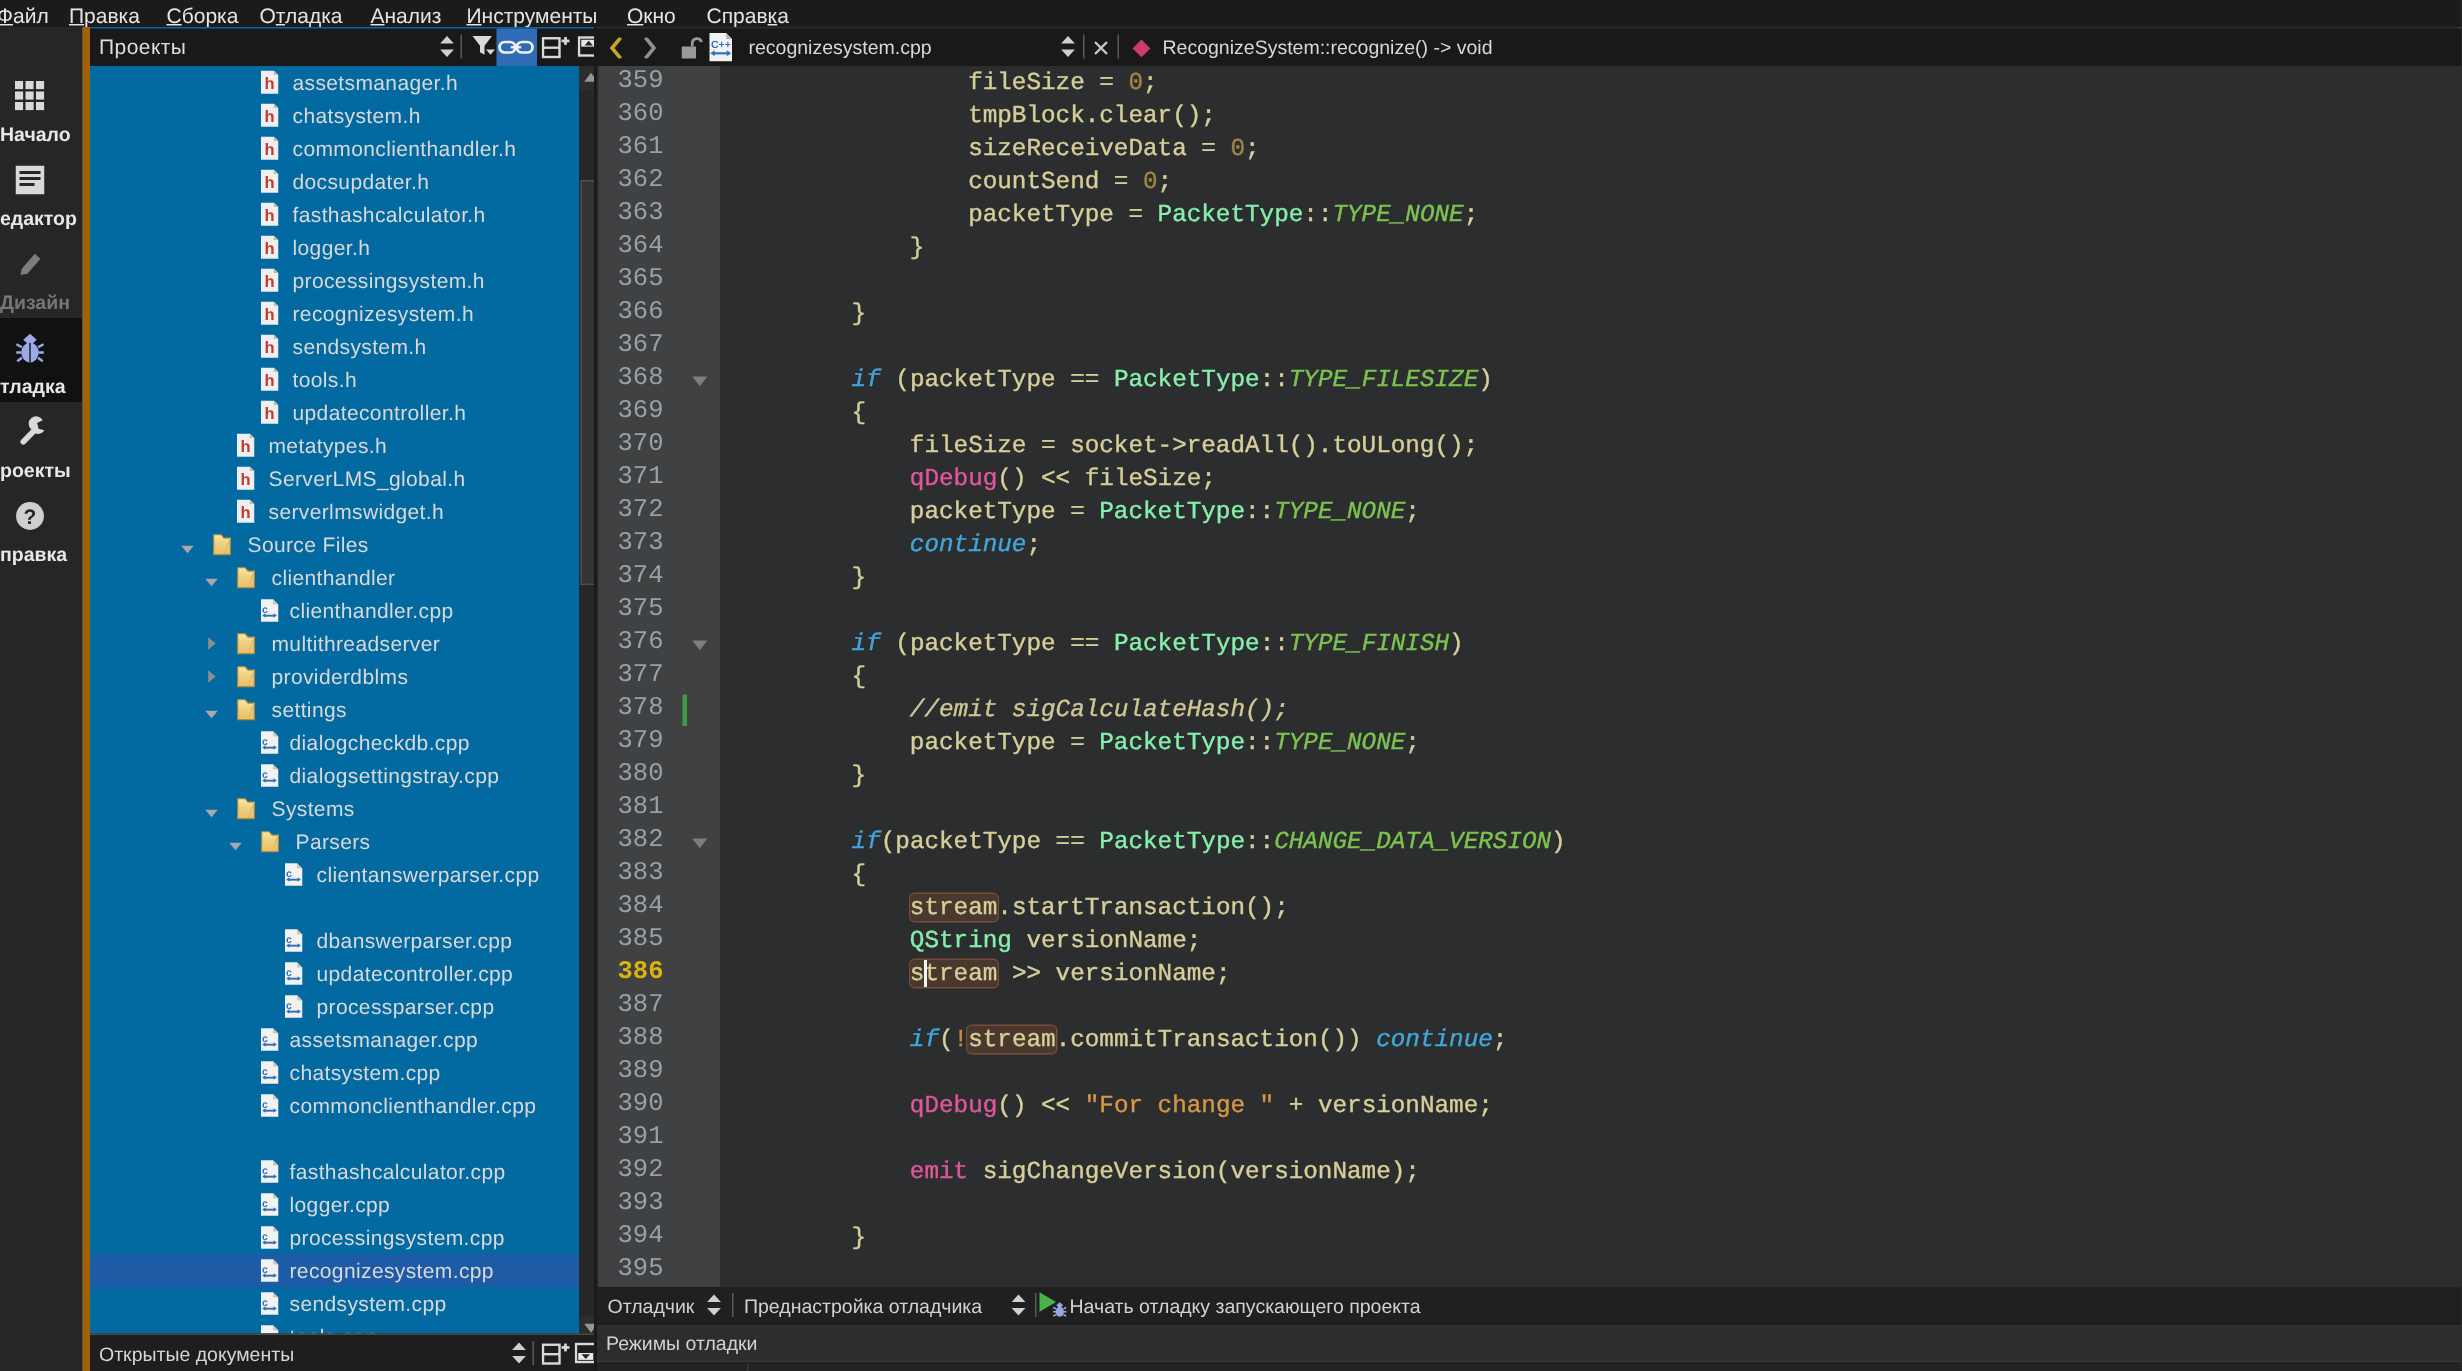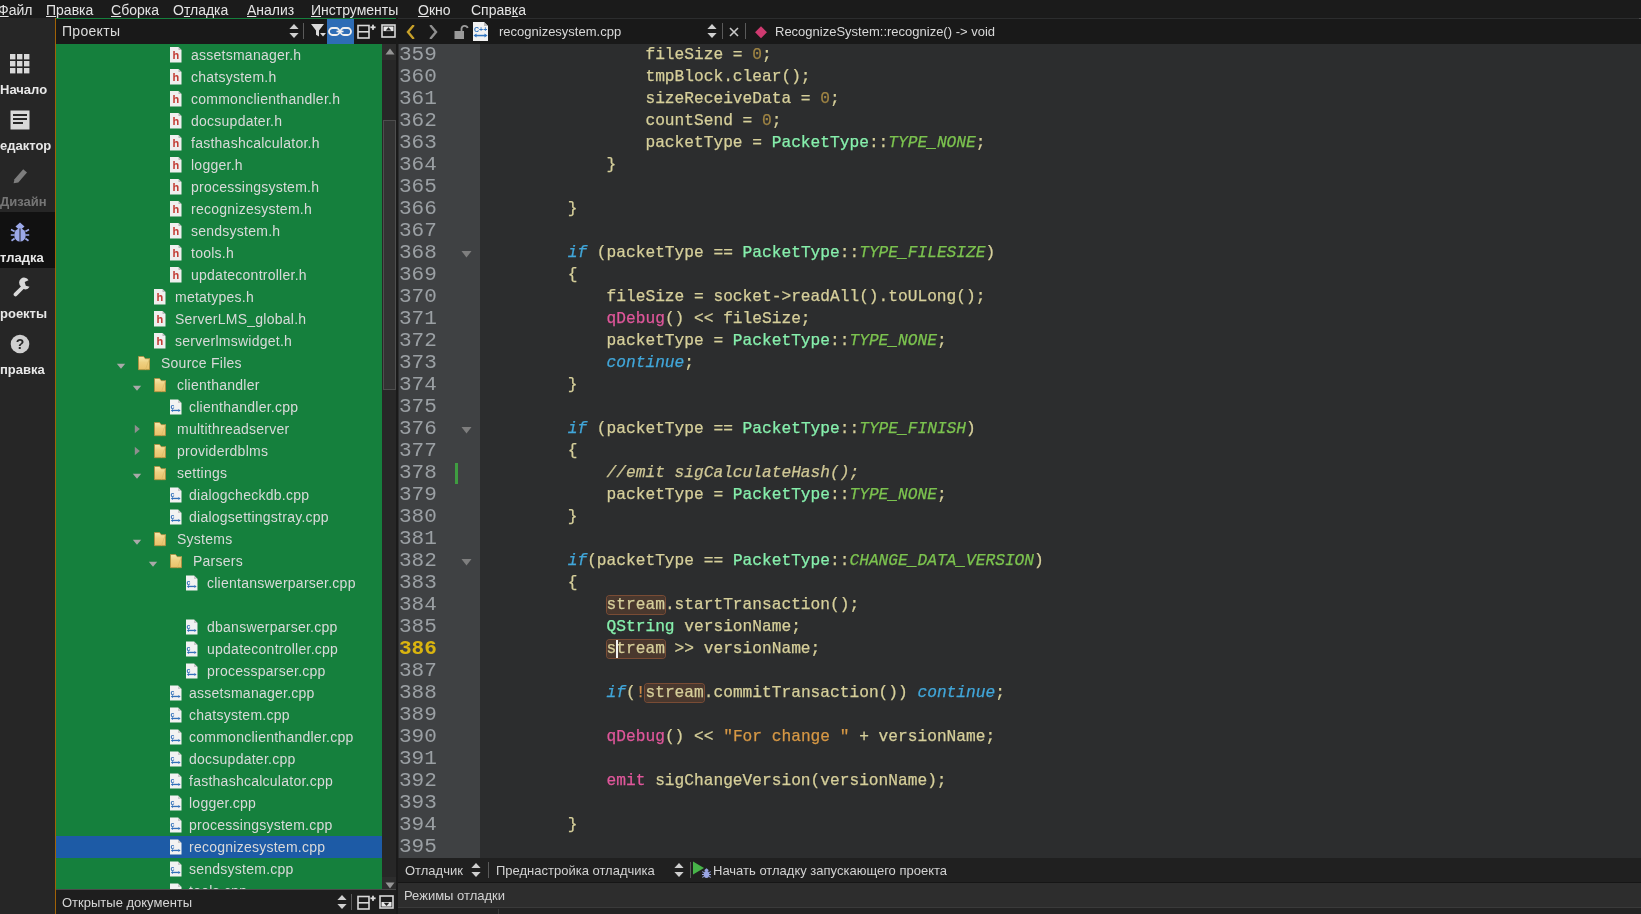--- a/index.html
+++ b/index.html
@@ -8,38 +8,38 @@
 #menubar span{position:absolute;top:2px;font-size:14px;color:#e4e4e4;white-space:pre}
 
 #topline{left:56px;top:18px;width:1585px;height:1px;background:#4e4e4e}
 
 #sidebar{left:0;top:18px;width:55px;height:896px;background:#262626}
 .mode{position:absolute;left:0;width:55px;height:56px}
 .mode.active{background:#111111}
 .mode .lbl{position:absolute;top:38px;left:0;width:55px;font-size:13px;font-weight:bold;color:#e8e8e8;white-space:pre;overflow:hidden}
 .mode .lbl.dis{color:#767676}
 
-#treepanel{left:55px;top:18px;width:343px;height:896px;background:#15803d;border-left:1px solid #a16207}
+#treepanel{left:55px;top:18px;width:343px;height:896px;background:#0369a1;border-left:5px solid #a16207}
 #treehead{position:absolute;left:0;top:1px;width:343px;height:25px;background:#191919}
 #treehead .ttl{position:absolute;left:6px;top:4px;font-size:14px;letter-spacing:0.3px;color:#dddddd}
 #tree{position:absolute;left:0;top:26px;width:343px;height:845px;overflow:hidden}
 .trow{position:absolute;left:0;width:326px;height:22px}
 .trow.sel{background:#1d5ba6}
 .trow .txt{position:absolute;top:3px;font-size:14px;letter-spacing:0.25px;color:#d9d9d9;white-space:pre}
 
 #tsb{position:absolute;left:326px;top:26px;width:16px;height:845px;background:#272727}
 
 #odocs{position:absolute;left:0;top:871px;width:343px;height:25px;background:#1e1e1e;border-top:1px solid #4a4a4a}
 #odocs .ttl{position:absolute;left:6px;top:5px;font-size:13px;color:#d6d6d6}
 
 #edcol{left:398px;top:18px;width:1243px;height:896px;background:#2c2d2e;border-left:2px solid #1a1a1a;margin-left:-2px}
 #edbar{position:absolute;left:0;top:1px;width:1243px;height:25px;background:#191919}
 #edbar .f{position:absolute;top:5px;font-size:13px;color:#d8d8d8;white-space:pre}
 #gutter{position:absolute;left:1px;top:26px;width:81px;height:814px;background:#3f4143}
-#lnums{position:absolute;left:1px;top:26px;width:56px;text-align:left;font-family:"Liberation Mono",monospace;font-size:21px;line-height:22px;color:#9ba0a4;white-space:pre}
+#lnums{position:absolute;left:1px;top:26px;width:56px;text-align:center;font-family:"Liberation Mono",monospace;font-size:17px;line-height:22px;color:#9ba0a4;white-space:pre}
 #lnums b{font-weight:bold;color:#d9b40f}
 #code{position:absolute;left:92px;top:26px;font-family:"Liberation Mono",monospace;font-size:16.2px;line-height:22px;color:#d6cf9a;white-space:pre;-webkit-text-stroke:0.25px}
 #code .k{color:#41a7da;font-style:italic}
 #code .t{color:#86efac}
 #code .e{color:#7cc34f;font-style:italic}
 #code .n{color:#a08544}
 #code .s{color:#d79845}
 #code .m{color:#e0579b}
 #code .c{color:#cfc795;font-style:italic}
 #code .o{color:#cf8744}
@@ -481,31 +481,20 @@
       <div class="trow" style="top:682px">
         <svg class="abs" style="left:113px;top:3px" width="13" height="16" viewBox="0 0 13 16">
           <path d="M1,0.5 h8 l3.5,3.5 v11.5 h-11.5 z" fill="#f2f2f2"></path>
           <path d="M9,0.5 l3.5,3.5 h-3.5 z" fill="#c9c9c9"></path>
           <text x="1.6" y="9.6" font-family="Liberation Sans" font-size="7" font-weight="bold" fill="#3170b9">c</text>
           <polygon points="1.8,11.4 4,9.9 4,12.9" fill="#3170b9"></polygon>
           <polygon points="11.6,11.4 9.4,9.9 9.4,12.9" fill="#3170b9"></polygon>
           <rect x="3.6" y="10.8" width="6.2" height="1.3" fill="#3170b9"></rect>
         </svg>
         <div class="txt" style="left:133px">commonclienthandler.cpp</div>
-      </div>
-      <div class="trow" style="top:704px">
-        <svg class="abs" style="left:113px;top:3px" width="13" height="16" viewBox="0 0 13 16">
-          <path d="M1,0.5 h8 l3.5,3.5 v11.5 h-11.5 z" fill="#f2f2f2"></path>
-          <path d="M9,0.5 l3.5,3.5 h-3.5 z" fill="#c9c9c9"></path>
-          <text x="1.6" y="9.6" font-family="Liberation Sans" font-size="7" font-weight="bold" fill="#3170b9">c</text>
-          <polygon points="1.8,11.4 4,9.9 4,12.9" fill="#3170b9"></polygon>
-          <polygon points="11.6,11.4 9.4,9.9 9.4,12.9" fill="#3170b9"></polygon>
-          <rect x="3.6" y="10.8" width="6.2" height="1.3" fill="#3170b9"></rect>
-        </svg>
-        <div class="txt" style="left:133px">docsupdater.cpp</div>
       </div>
       <div class="trow" style="top:726px">
         <svg class="abs" style="left:113px;top:3px" width="13" height="16" viewBox="0 0 13 16">
           <path d="M1,0.5 h8 l3.5,3.5 v11.5 h-11.5 z" fill="#f2f2f2"></path>
           <path d="M9,0.5 l3.5,3.5 h-3.5 z" fill="#c9c9c9"></path>
           <text x="1.6" y="9.6" font-family="Liberation Sans" font-size="7" font-weight="bold" fill="#3170b9">c</text>
           <polygon points="1.8,11.4 4,9.9 4,12.9" fill="#3170b9"></polygon>
           <polygon points="11.6,11.4 9.4,9.9 9.4,12.9" fill="#3170b9"></polygon>
           <rect x="3.6" y="10.8" width="6.2" height="1.3" fill="#3170b9"></rect>
         </svg>

